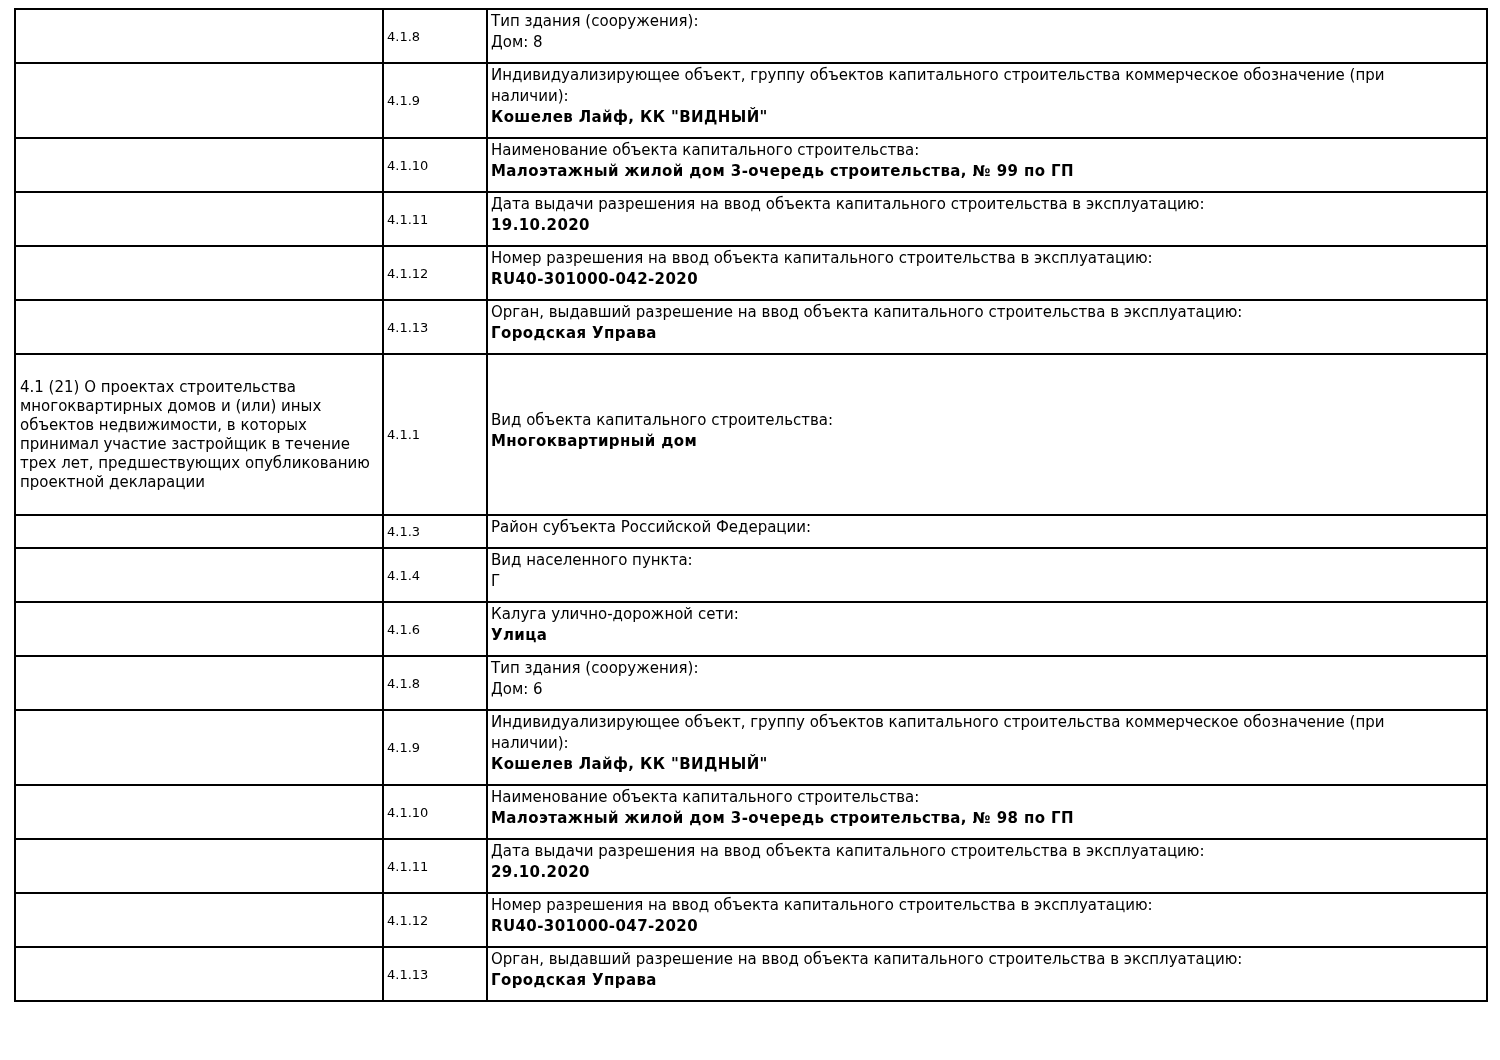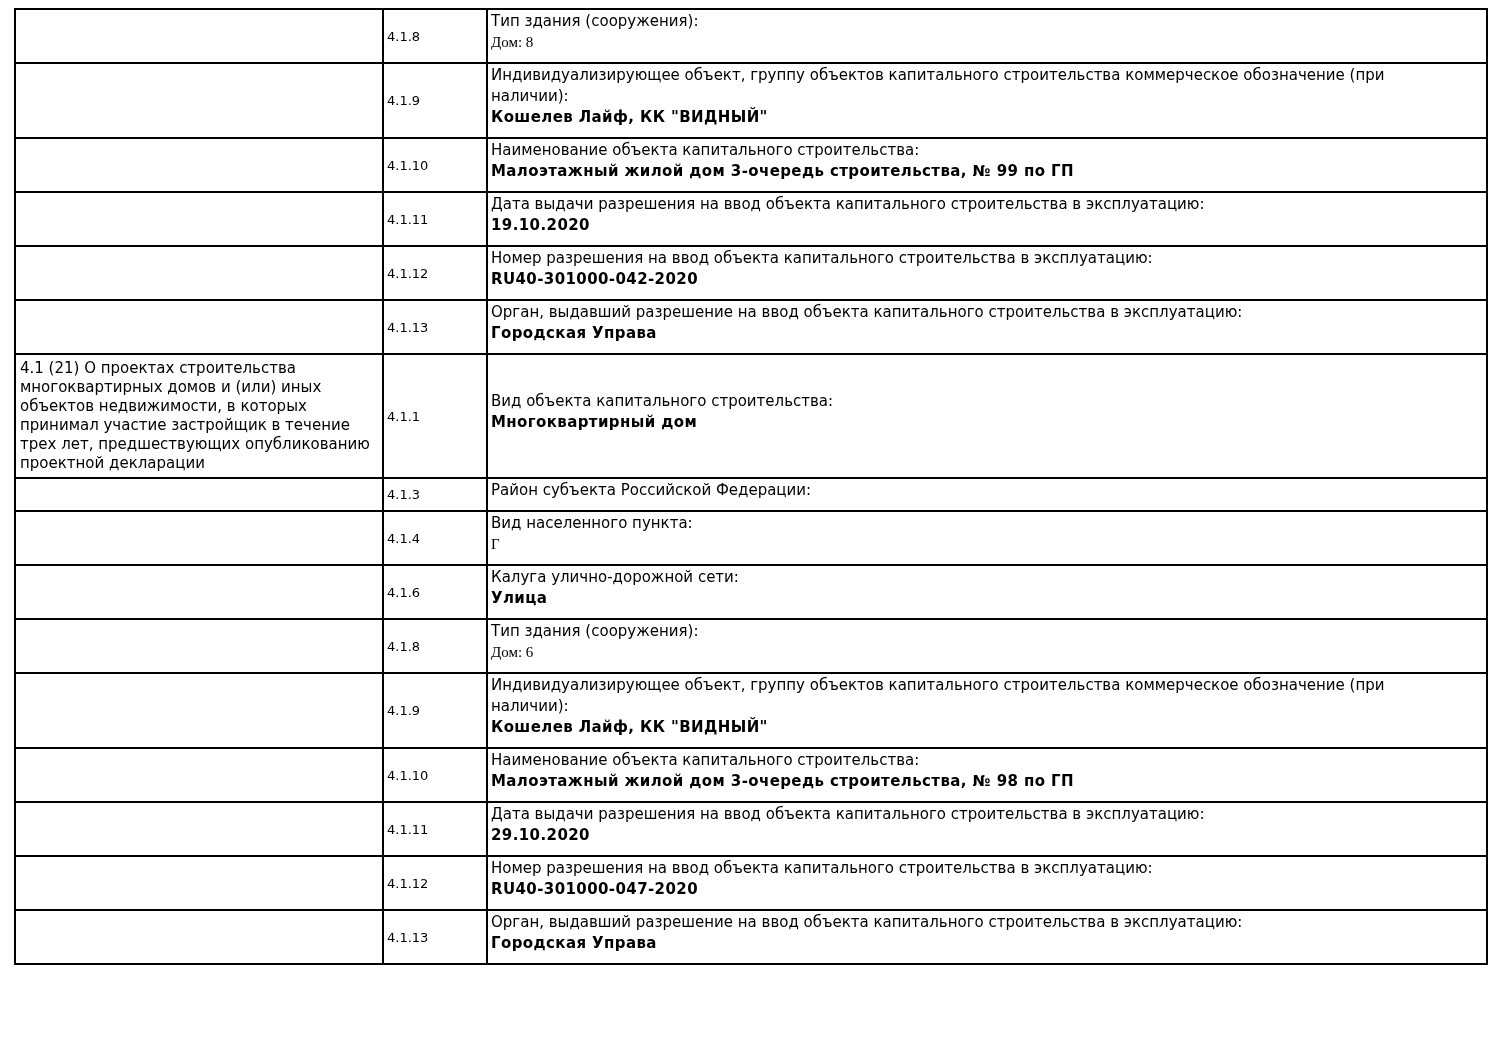--- a/index.html
+++ b/index.html
@@ -51,24 +51,23 @@
     font-weight: normal;
   }
   .val {
     font-weight: bold;
     letter-spacing: 0.4px;
     white-space: pre-line;
   }
   .val.plain {
     font-weight: normal;
     letter-spacing: 0;
-    font-family: Liberation Serif, serif;
   }
   tr.row-tall {
-    height: 124px;
+    height: 161px;
   }
 </style>
 </head>
 <body>
 
 <div class="page">
   <table class="decl">
     <colgroup>
       <col style="width:368px">
       <col style="width:104px">

